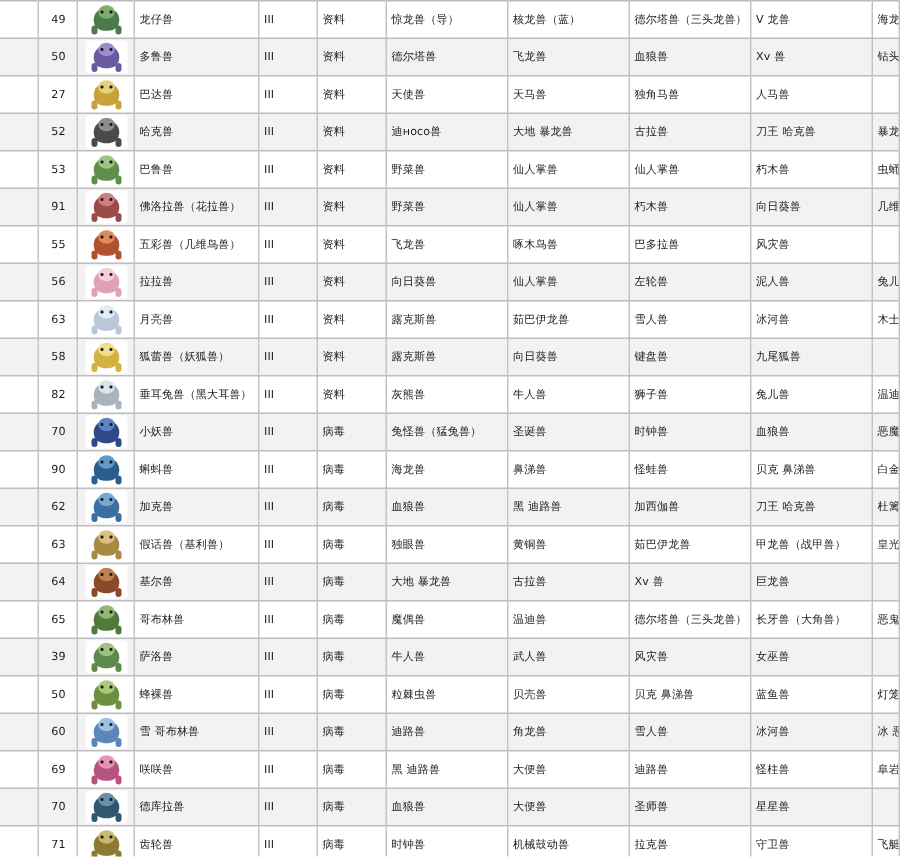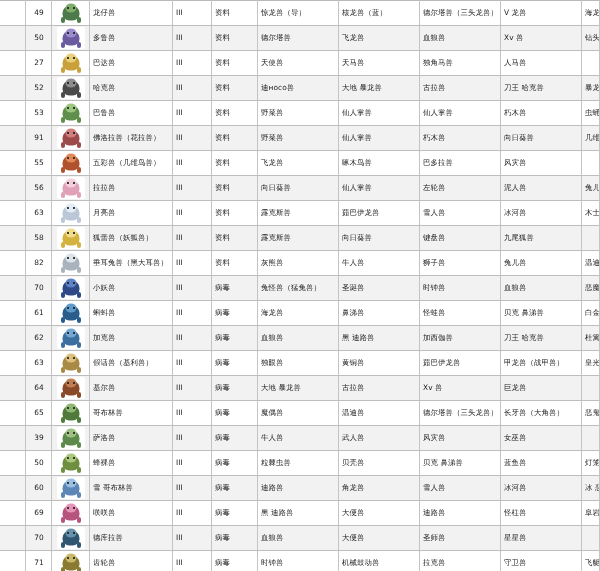--- a/index.html
+++ b/index.html
@@ -377,21 +377,21 @@
           <td class="c-stage">III</td>
           <td class="c-attr">病毒</td>
           <td class="c-ev">兔怪兽（猛兔兽）</td>
           <td class="c-ev">圣诞兽</td>
           <td class="c-ev">时钟兽</td>
           <td class="c-ev">血狼兽</td>
           <td class="c-ev">恶魔兽</td>
         </tr>
         <tr class="row-even">
           <td class="c-pad"></td>
-          <td class="c-num">61</td>
+          <td class="c-num">90</td>
           <td class="c-img">
             <div class="sprite">
               <span class="body" style="background: rgb(43, 93, 140);"></span>
               <span class="head" style="background: rgb(95, 154, 201);"></span>
               <span class="limb-l" style="background: rgb(43, 93, 140);"></span>
               <span class="limb-r" style="background: rgb(43, 93, 140);"></span>
               <span class="eye-l"></span>
               <span class="eye-r"></span>
             </div>
           </td>

